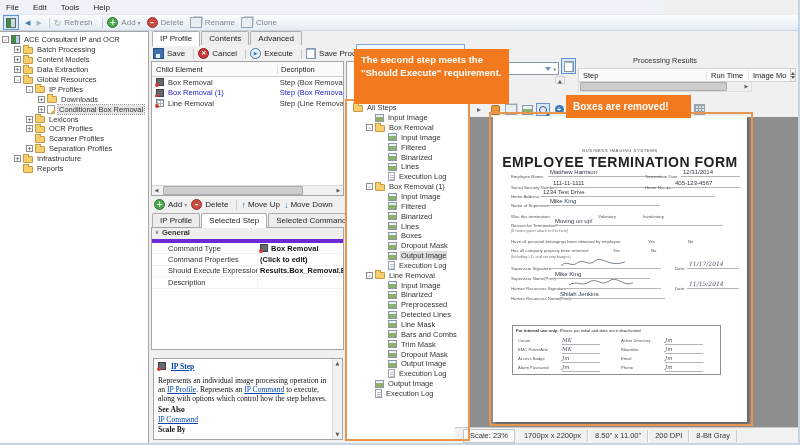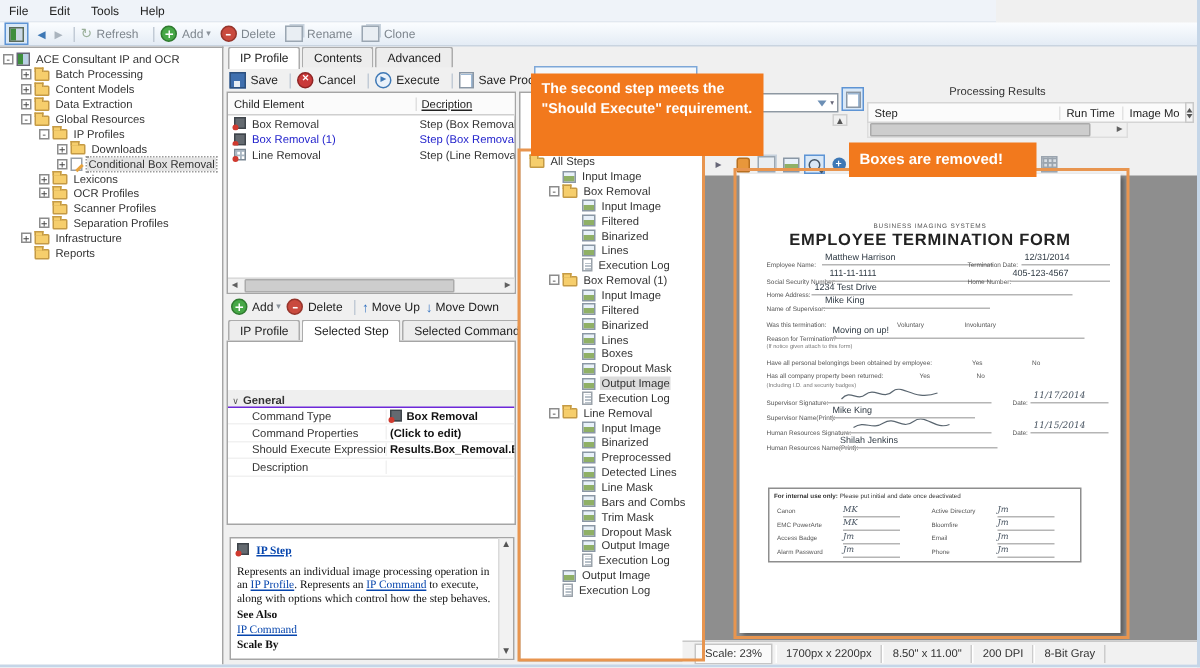--- a/index.html
+++ b/index.html
@@ -58,36 +58,36 @@
   .cbtn .gl{margin-right:3px;}
   .floppy{width:9px;height:9px;background:#3F6FAE;border:1px solid #2C507E;position:relative;}
   .floppy::after{content:"";position:absolute;left:2px;bottom:0;width:4px;height:4px;background:#E8EEF4;}
   .cancel{width:9px;height:9px;border-radius:50%;background:#C93A3A;border:1px solid #8E2424;color:#fff;font:bold 6px/9px sans-serif;text-align:center;}
   .execu{width:9px;height:9px;border-radius:50%;background:#E9F1FA;border:1px solid #3E78B5;color:#3E78B5;font:5px/9px sans-serif;text-align:center;}
   .pageic{width:8px;height:9px;background:#fff;border:1px solid #8A97A5;box-shadow:inset -2px 2px 0 -1px #9DB8D4;}
   
   #stepstable{left:151px;top:61px;width:193px;height:135px;background:#fff;border:1px solid #A5A5A5;box-sizing:border-box;}
   #stepstable .hdr{display:flex;height:14px;border-bottom:1px solid #CFCFCF;background:#FBFBFB;align-items:center;font-size:7.5px;color:#222;}
   #stepstable .hdr .h1{width:126px;padding-left:4px;border-right:1px solid #E0E0E0;box-sizing:border-box;}
-  #stepstable .hdr .h2{padding-left:3px;text-decoration:underline;}
+  #stepstable .hdr .h2{padding-left:3px;}
   .grow{display:flex;height:10.5px;align-items:center;font-size:7.5px;}
   .grow .gcell{white-space:nowrap;overflow:hidden;}
   .grow .c1{width:126px;padding-left:4px;display:flex;align-items:center;box-sizing:border-box;}
   .grow .c2{width:64px;padding-left:3px;}
   .grow.gsel{color:#2222CC;}
   .hscroll{position:absolute;left:0;bottom:0;width:100%;height:10px;background:#F0F0F0;border-top:1px solid #DADADA;display:flex;align-items:center;box-sizing:border-box;}
   .sarr{width:9px;height:9px;font:5px/9px "DejaVu Sans",sans-serif;text-align:center;color:#606060;flex:none;}
   .sthumb{height:7px;background:#CDCDCD;border:1px solid #ABABAB;border-radius:1px;}
   
   #stepsbar{left:150px;top:197px;width:195px;height:15px;display:flex;align-items:center;padding-left:4px;box-sizing:border-box;background:#F0F0F0;color:#222;}
   .uarr{color:#2F6FBF;font-weight:bold;font-size:9px;margin-right:2px;}
   #tabs2{left:152px;top:213px;height:14px;}
   
   #propgrid{left:151px;top:227px;width:193px;height:123px;background:#fff;border:1px solid #A5A5A5;box-sizing:border-box;overflow:hidden;}
-  .pcat{display:flex;align-items:flex-end;height:11px;background:#EFEFEF;font-weight:bold;font-size:7.5px;border-bottom:1px solid #6d28d9;margin-top:32px;}
+  .pcat{display:flex;align-items:flex-start;height:11px;background:#EFEFEF;font-weight:bold;font-size:7.5px;border-bottom:4px solid #6d28d9;}
   .pcat .tw{width:10px;text-align:center;font-size:6px;color:#555;font-weight:normal;}
   .prow{display:flex;height:10.4px;align-items:center;font-size:7.5px;border-bottom:1px solid #F1F1F1;}
   .prow .pl{width:106px;padding-left:16px;color:#333;white-space:nowrap;overflow:hidden;border-right:1px solid #F1F1F1;box-sizing:border-box;}
   .prow .pv{flex:1;padding-left:2px;display:flex;align-items:center;white-space:nowrap;overflow:hidden;}
   .pvt{font-weight:bold;color:#111;}
   
   #helppanel{left:153px;top:358px;width:190px;height:82px;background:#fff;border:1px solid #A5A5A5;box-sizing:border-box;}
   #helppanel .body{position:absolute;left:4px;top:3px;right:12px;font-family:"Liberation Serif","DejaVu Serif",serif;font-size:7.6px;line-height:1.2;color:#111;}
   .hlink{color:#0645AD;text-decoration:underline;}
   #helppanel .vscroll{position:absolute;right:0;top:0;width:10px;height:100%;background:#F2F2F2;border-left:1px solid #DADADA;box-sizing:border-box;}
@@ -577,21 +577,21 @@
         <span class="zbtn">–</span>
       </span>
     <span class="pvbtn" style="left:222px">
         <span class="grid9"></span>
       </span>
   </div>
 
   <div id="preview" class="abs"></div>
   <div id="page" class="abs">
     <div class="ff" style="left:0;right:0;top:32px;text-align:center;letter-spacing:.5px">BUSINESS IMAGING SYSTEMS</div>
-    <div class="abs" style="left:0;right:0;top:38px;text-align:center;font-size:11px;font-weight:bold;letter-spacing:.5px;color:#222">EMPLOYEE TERMINATION FORM</div>
+    <div class="abs" style="left:0;right:0;top:38px;text-align:center;font-size:14px;font-weight:bold;letter-spacing:.5px;color:#222">EMPLOYEE TERMINATION FORM</div>
 
     <span class="ff" style="left:18px;top:58px">Employee Name:</span>
     <span class="fv" style="left:55px;top:52px;width:112px">Matthew Harrison</span>
     <span class="ff" style="left:152px;top:58px">Termination Date:</span>
     <span class="fv" style="left:188px;top:52px;width:57px">12/31/2014</span>
 
     <span class="ff" style="left:18px;top:69px">Social Security Number:</span>
     <span class="fv" style="left:58px;top:63px;width:109px">111-11-1111</span>
     <span class="ff" style="left:152px;top:69px">Home Number:</span>
     <span class="fv" style="left:180px;top:63px;width:65px">405-123-4567</span>

